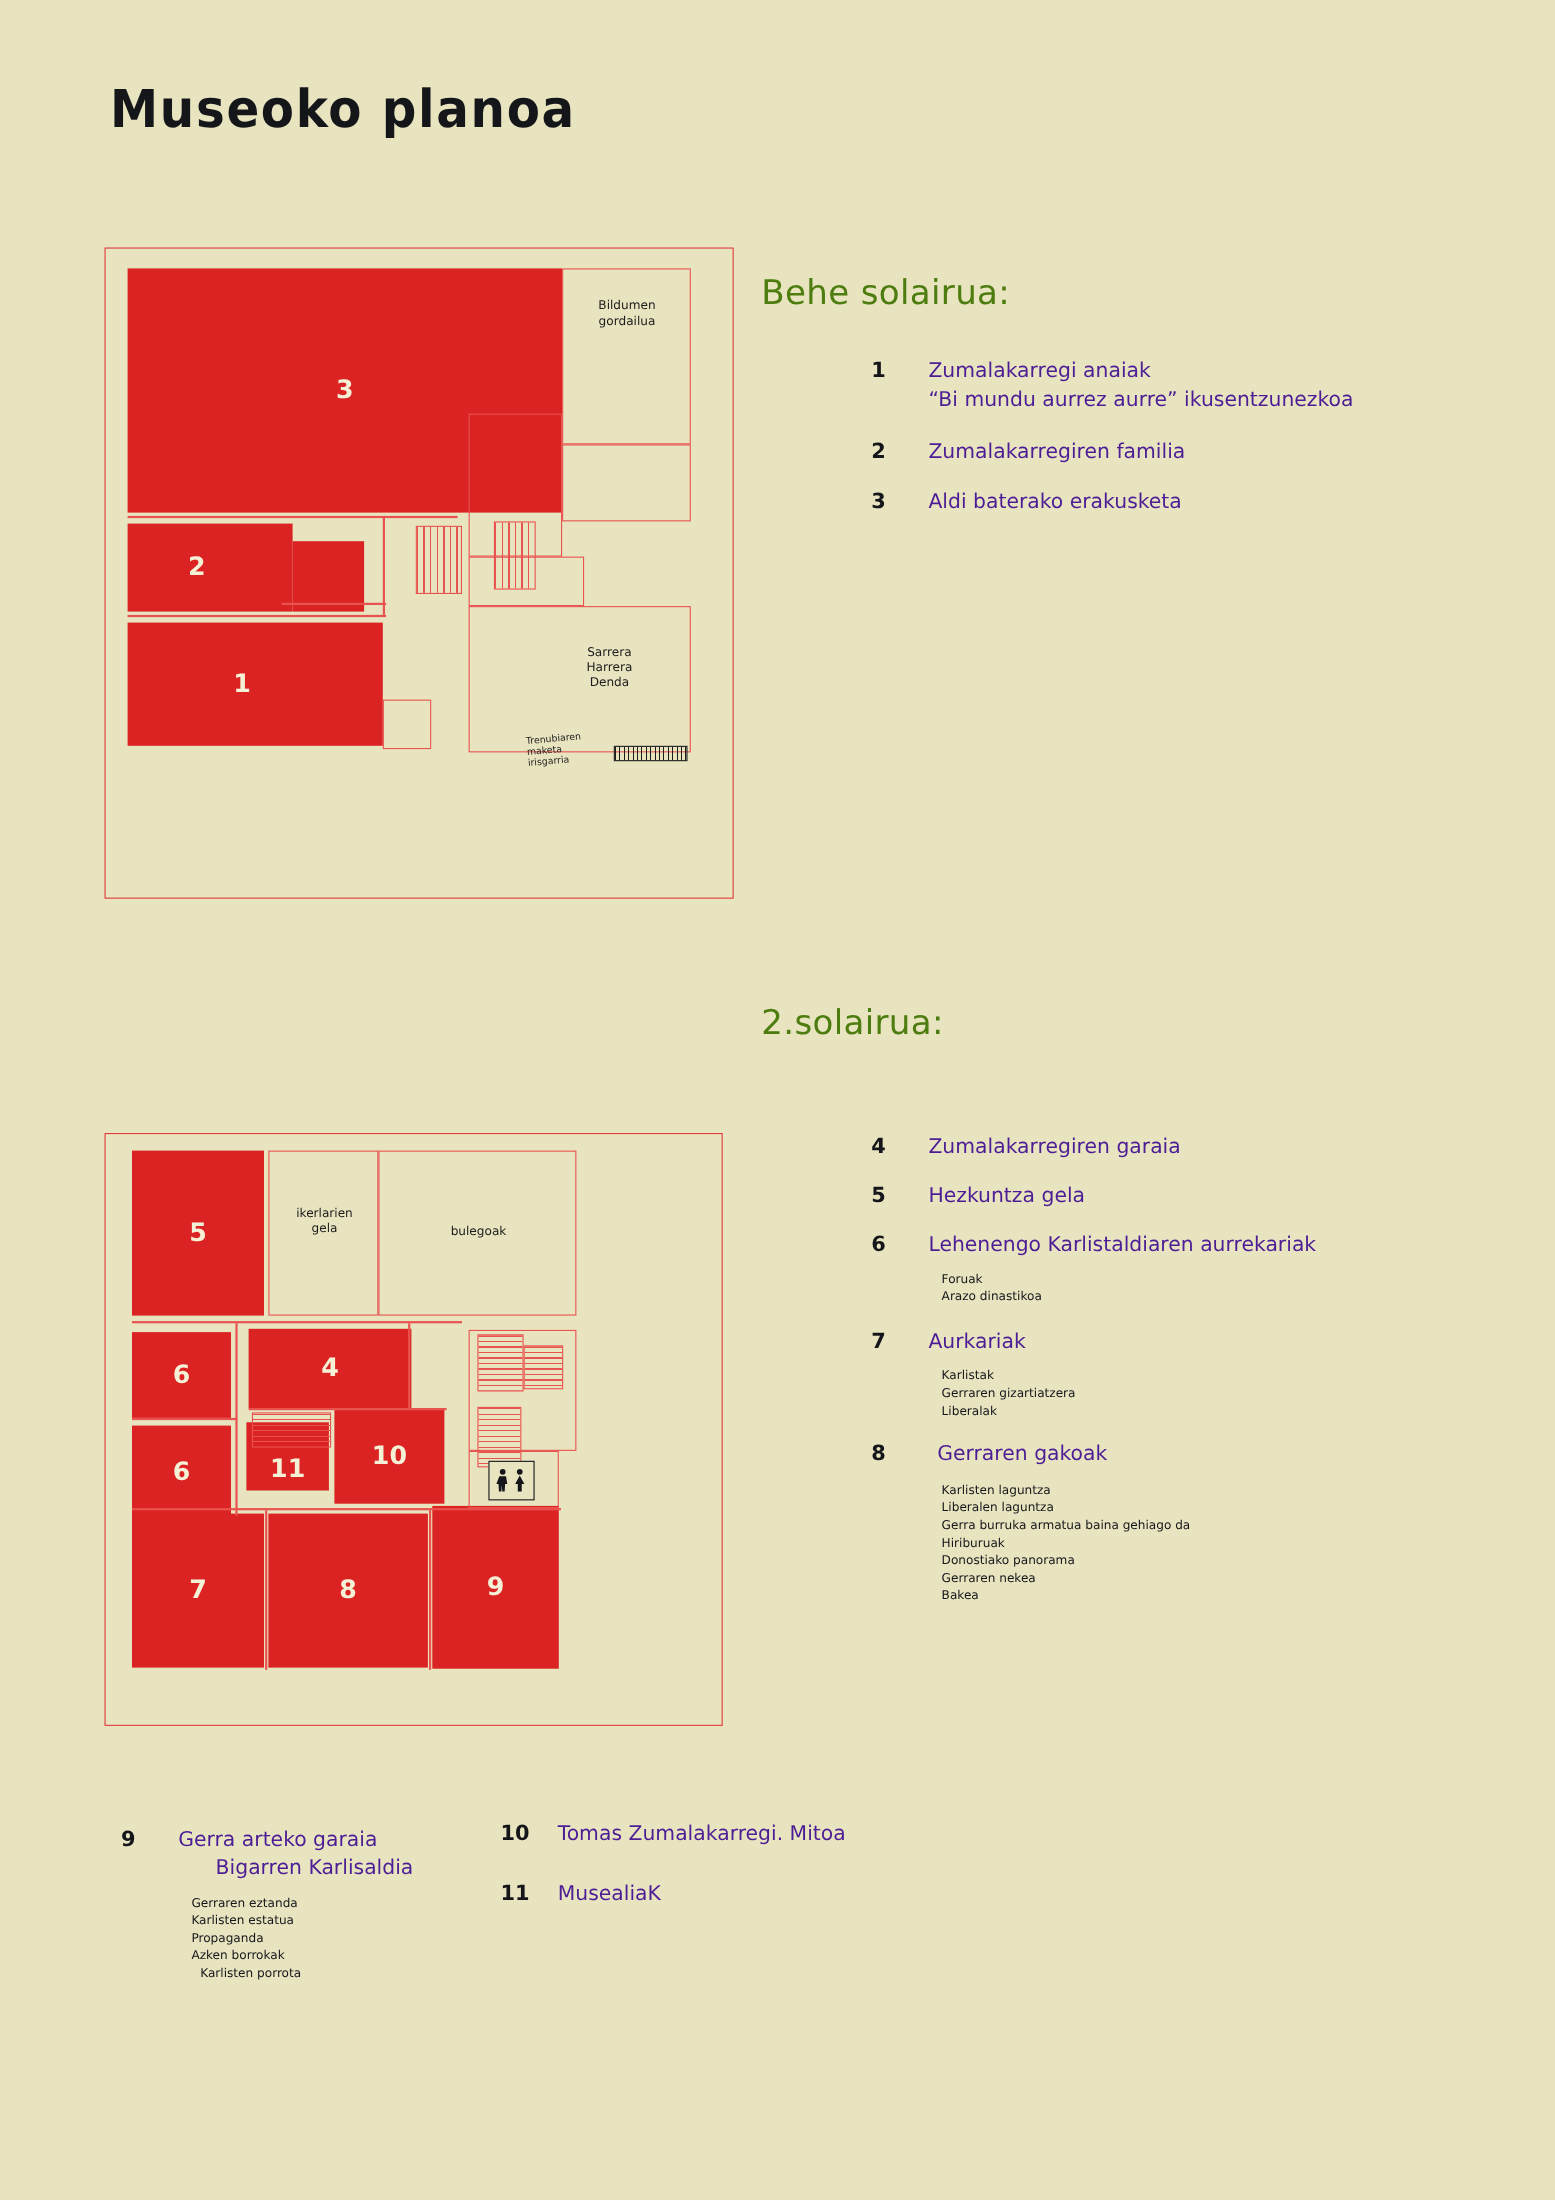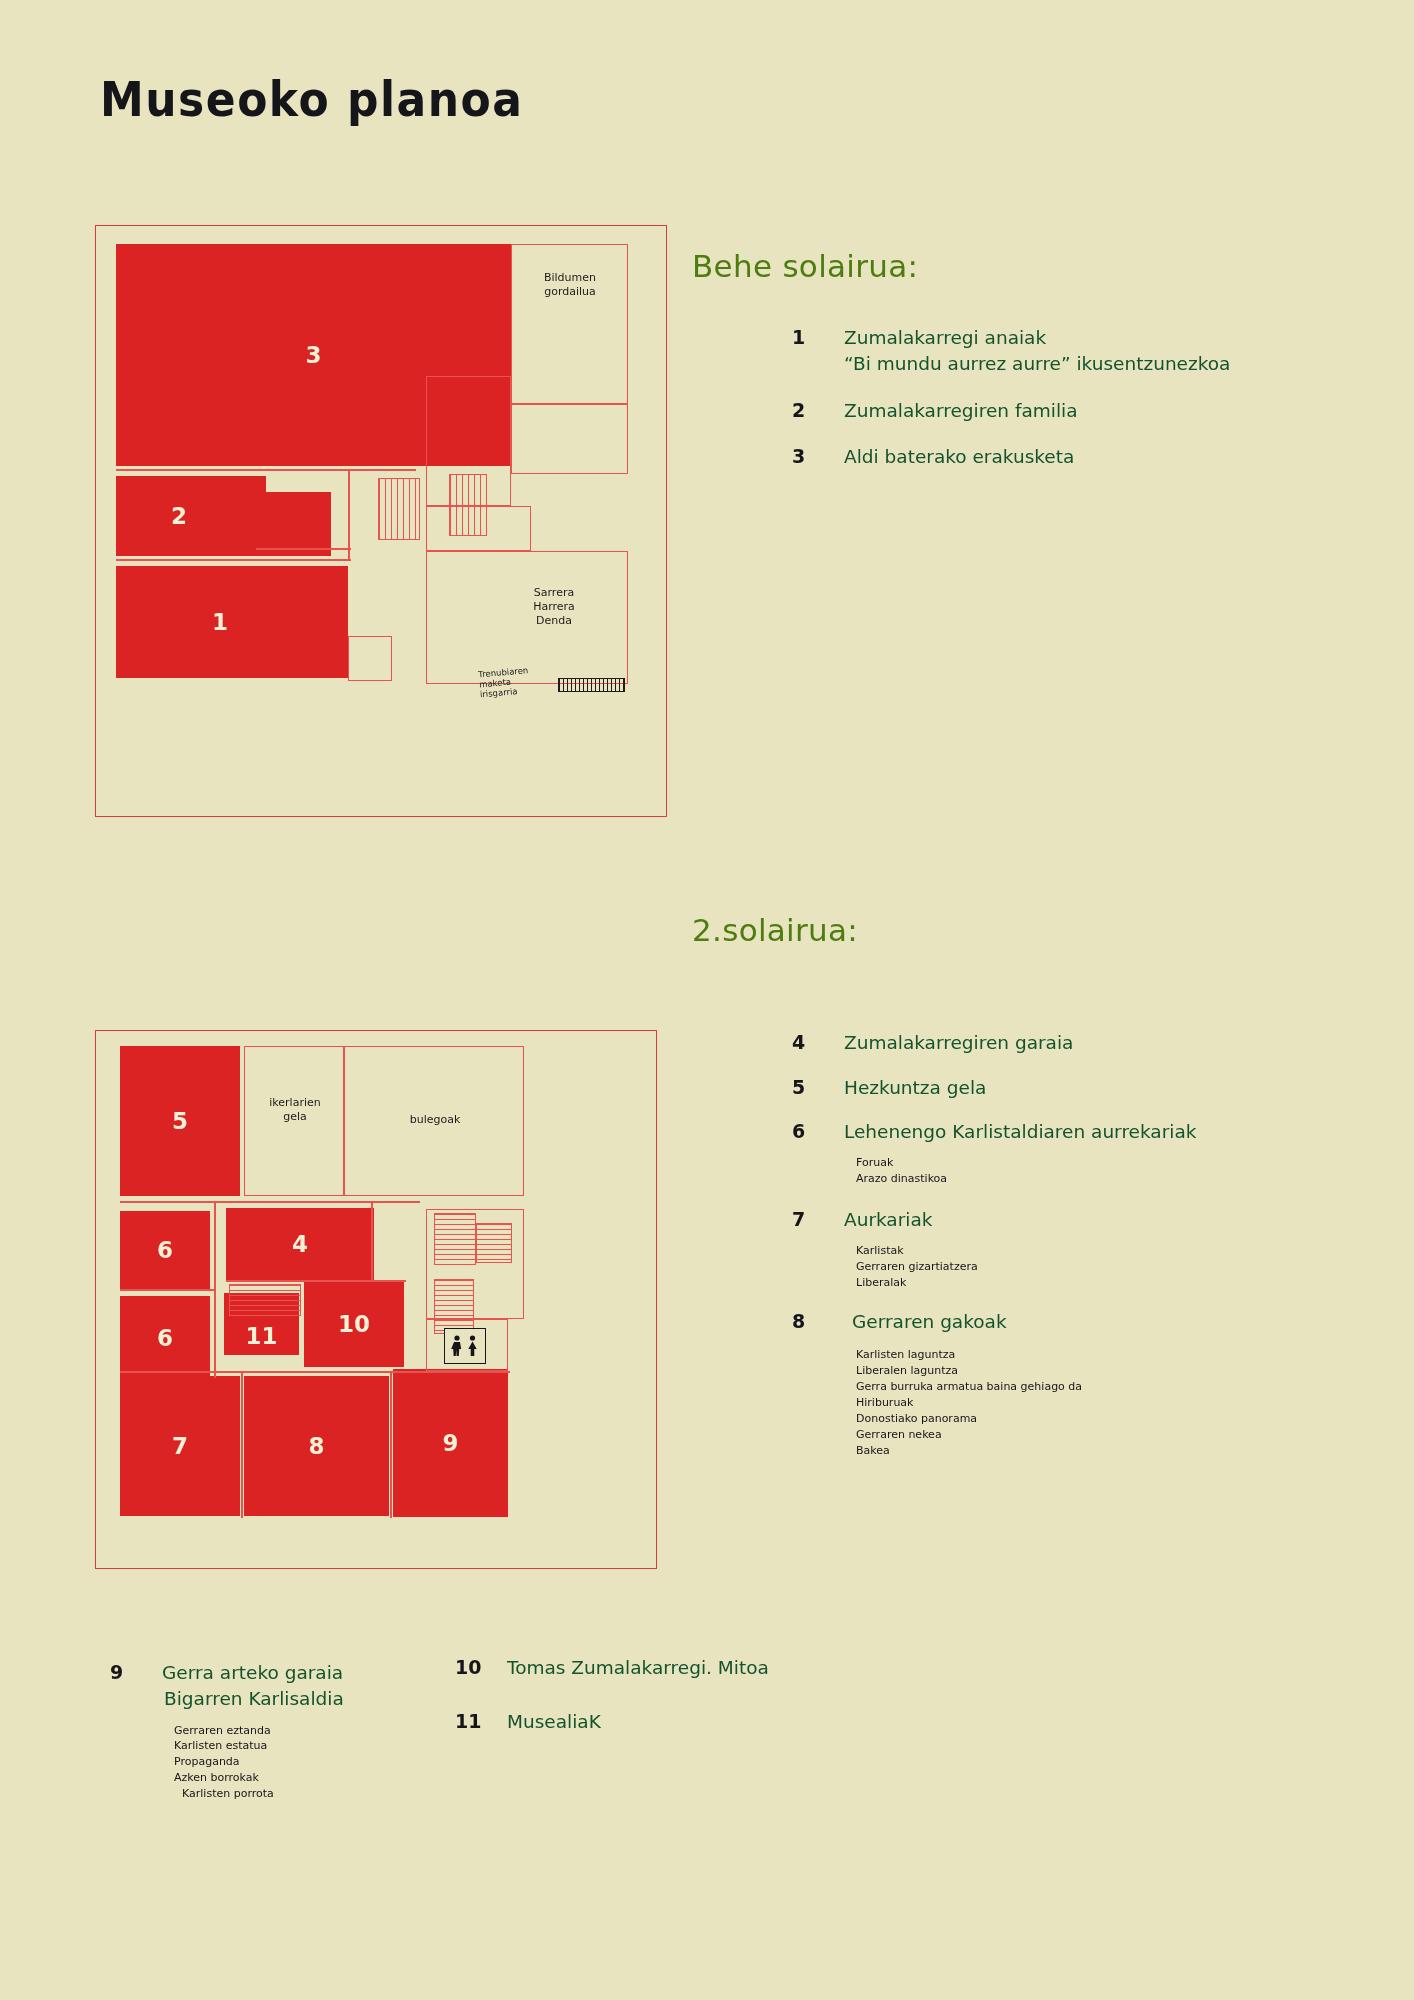--- a/index.html
+++ b/index.html
@@ -144,21 +144,21 @@
     font-weight: bold;
     color: #15161a;
     text-align: left;
   }
   .legend-texts {
     flex: 1;
   }
   .legend-main {
     font-size: 18.5px;
     line-height: 1.42;
-    color: #14532d;
+    color: #4c1d95;
   }
   .legend-sub {
     font-size: 11px;
     line-height: 1.45;
     color: #15161a;
     padding-left: 12px;
   }
   .legend-gap { height: 14px; }
 
   #legend-ground { left: 792px; top: 325px; width: 520px; }
@@ -371,21 +371,21 @@
         <div class="legend-sub">Bakea</div>
       </div>
     </div>
   </div>
 
   <div id="legend-9" class="legend">
     <div class="legend-row">
       <div class="legend-num">9</div>
       <div class="legend-texts">
         <div class="legend-main">Gerra arteko garaia</div>
-        <div class="legend-main" style="padding-left:2px;">Bigarren Karlisaldia</div>
+        <div class="legend-main" style="padding-left:2px;margin-left:32px;">Bigarren Karlisaldia</div>
         <div style="height:10px"></div>
         <div class="legend-sub">Gerraren eztanda</div>
         <div class="legend-sub">Karlisten estatua</div>
         <div class="legend-sub">Propaganda</div>
         <div class="legend-sub">Azken borrokak</div>
         <div class="legend-sub" style="padding-left:20px;">Karlisten porrota</div>
       </div>
     </div>
   </div>
 

